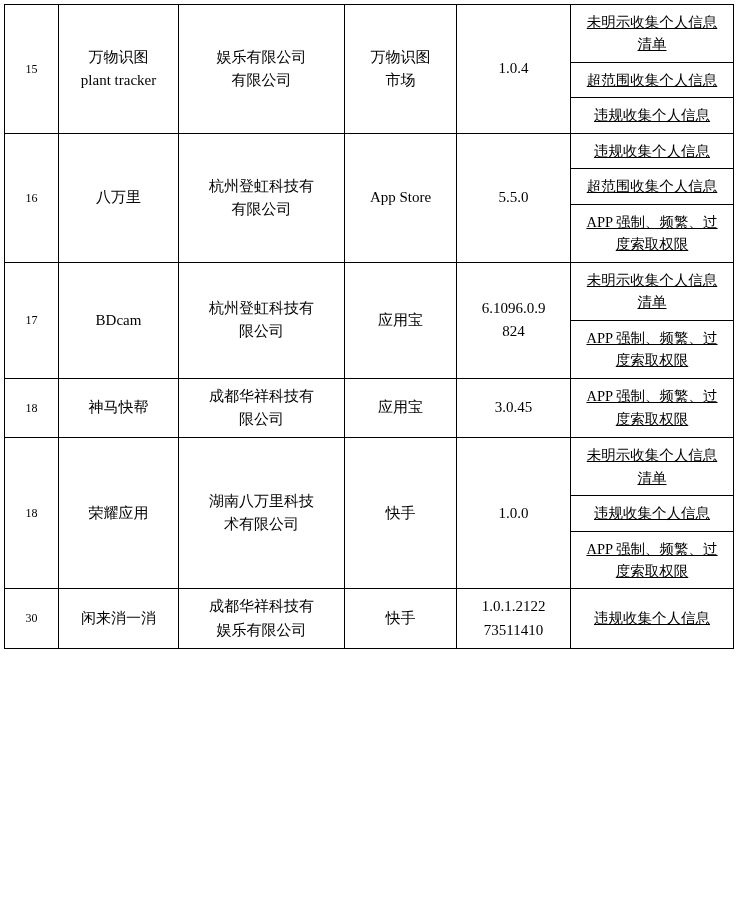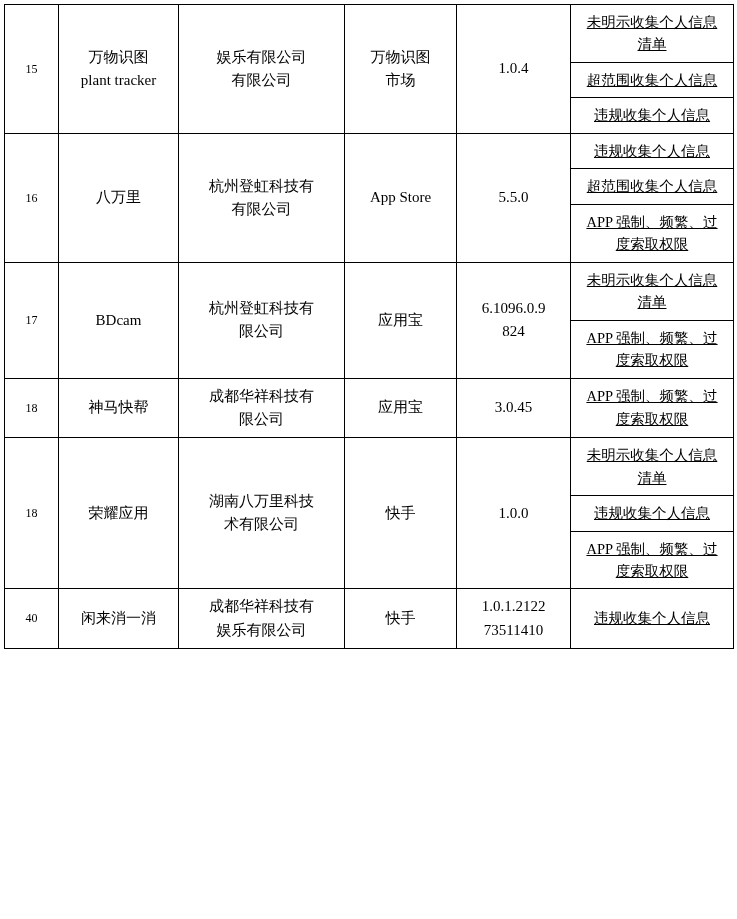--- a/index.html
+++ b/index.html
@@ -311,21 +311,21 @@
                     <span class="nm">APP 强制、频繁、过</span>
                     <span class="nm">度索取权限</span>
                   </td>
                 </tr>
               </tbody>
             </table>
           </td>
         </tr>
         <tr>
           <td>
-            <div class="cell-pad idx">40</div>
+            <div class="cell-pad idx">30</div>
           </td>
           <td>
             <div class="cell-pad ">
               <span class="nm">闲来消一消</span>
             </div>
           </td>
           <td>
             <div class="cell-pad ">
               <span class="nm">成都华祥科技有</span>
               <span class="nm">娱乐有限公司</span>

